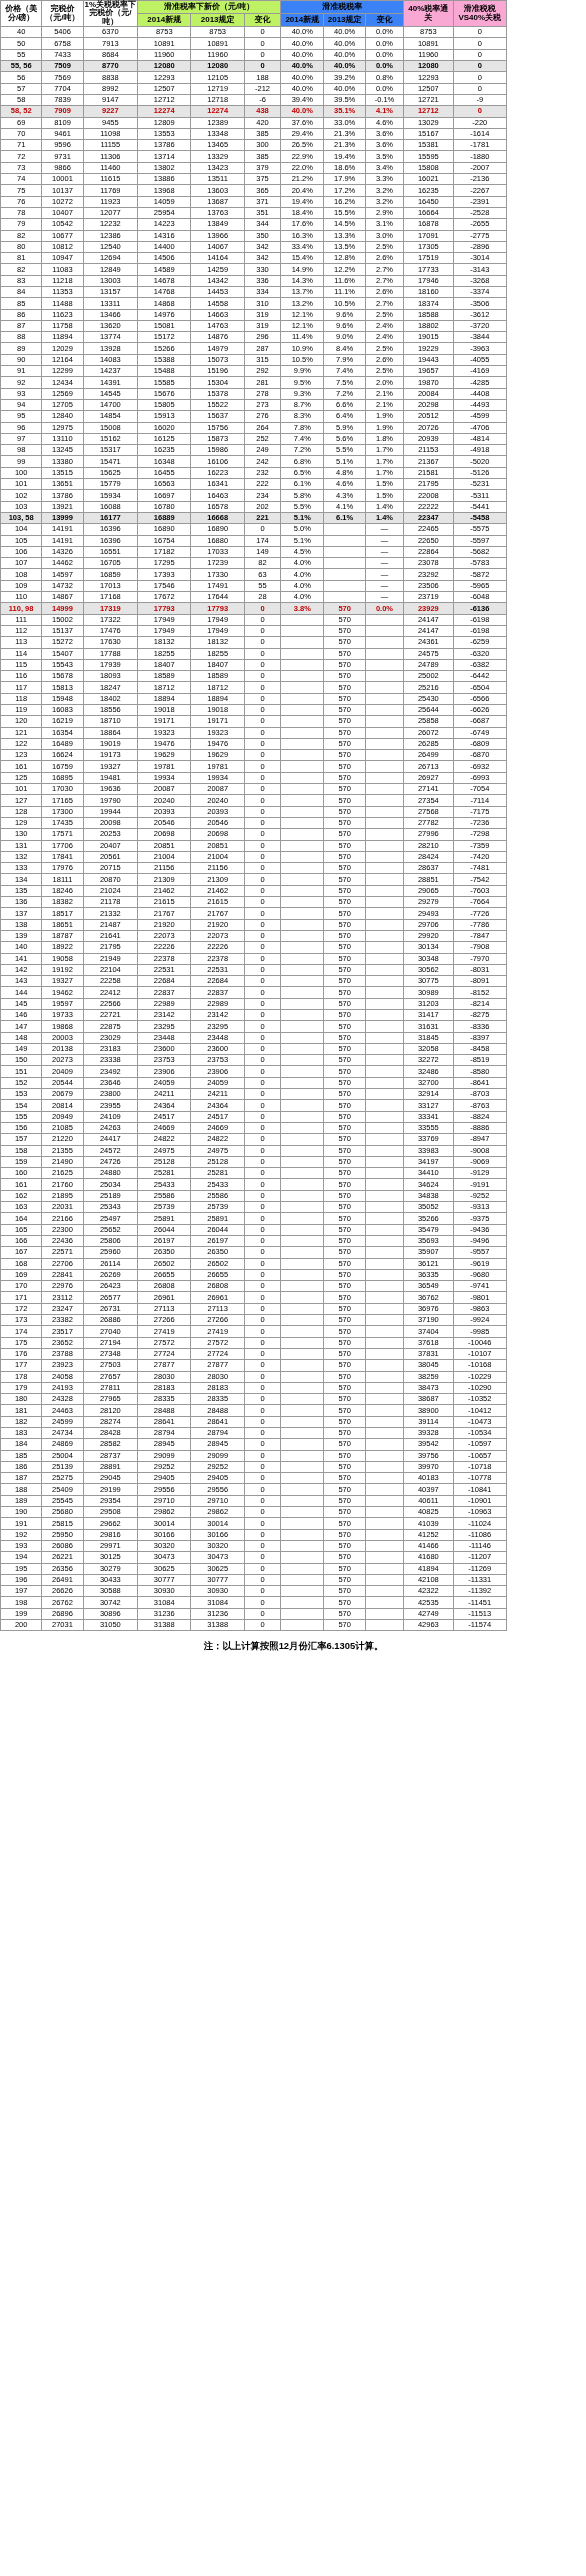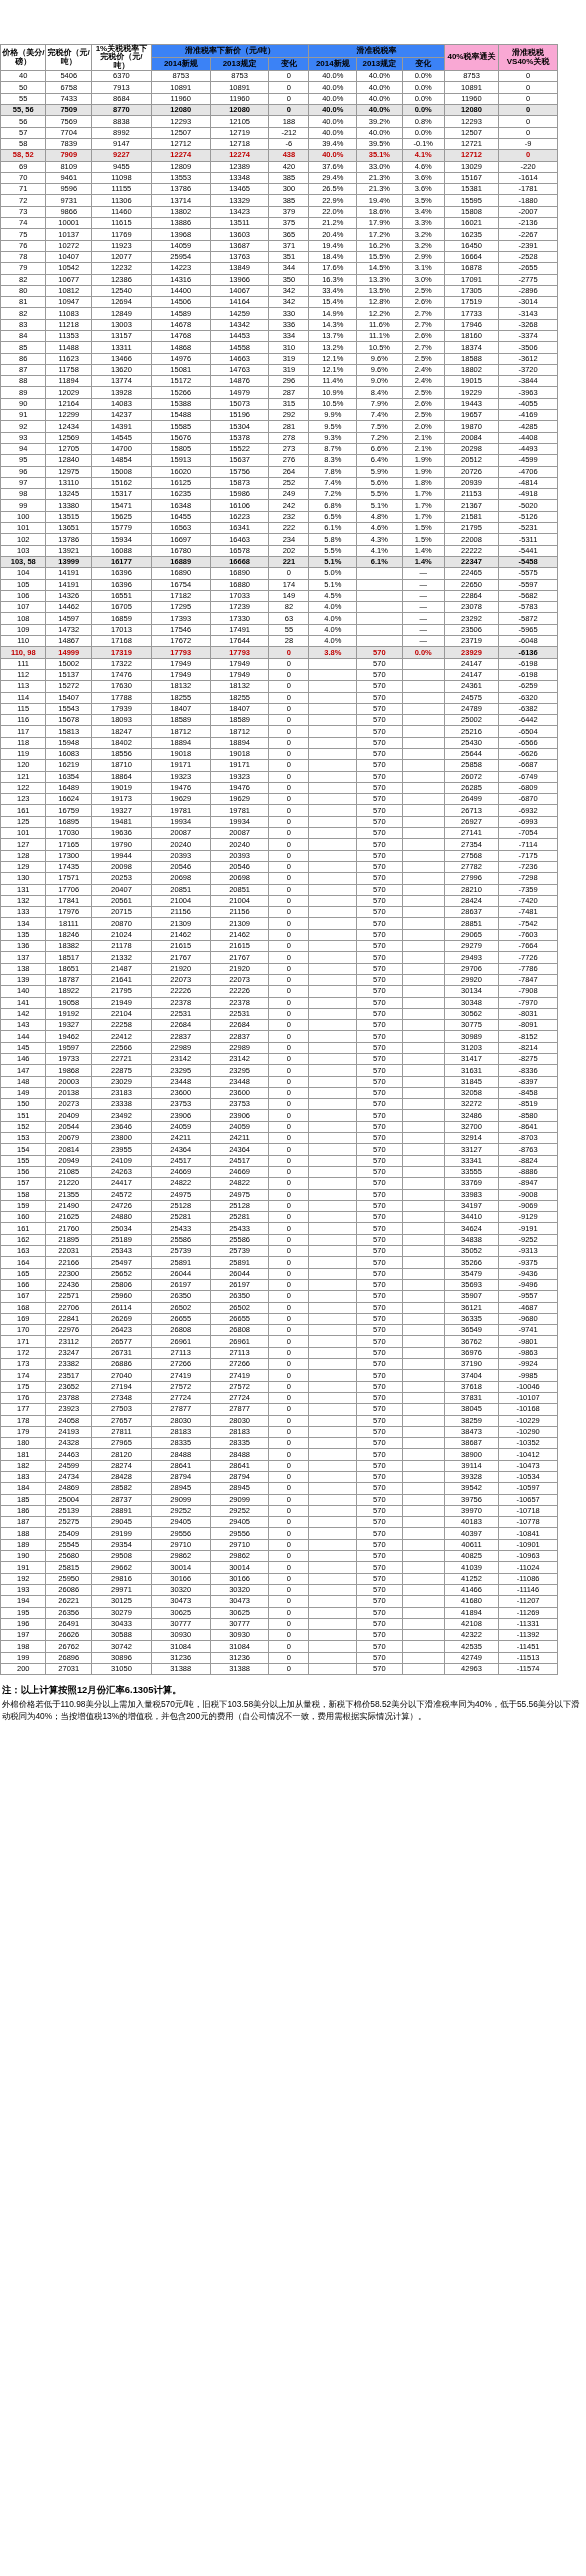--- a/index.html
+++ b/index.html
@@ -1,40 +1,40 @@
 <!DOCTYPE html>
 <html style="font-size:15px"><head>
 <meta charset="utf-8">
 <style>
   html,body{margin:0;padding:0;background:#ffffff;}
   body{font-family:"Liberation Sans","DejaVu Sans",sans-serif;width:587px;}
   .wrap{width:587px;}
-  table.main{border-collapse:collapse;width:558px;table-layout:fixed;font-size:7.5px;margin-top:44px;}
+  table.main{border-collapse:collapse;width:507px;table-layout:fixed;font-size:7.5px;}
   table.main th,table.main td{border:0.9px solid #999;padding:0 0.9px;text-align:center;vertical-align:middle;line-height:1.05;}
   thead th{background:#ffffff;font-weight:bold;font-size:8px;padding:1.9px 0.9px;}
-  .hdr-group{background:#3b82f6;font-weight:bold;}
+  .hdr-group{background:#bef264;font-weight:bold;}
   .hdr-blue{background:#3b82f6;font-weight:bold;}
   .hdr-pink{background:#f9a8d4;font-weight:bold;}
   col.c0{width:41px;}
   col.c1{width:41px;}
   col.c2{width:54px;}
   col.c3{width:53px;}
   col.c4{width:53px;}
   col.c5{width:36px;}
   col.c6{width:43px;}
   col.c7{width:41px;}
   col.c8{width:38px;}
   col.c9{width:49px;}
   col.c10{width:53px;}
   tbody td{height:10.3px;}
   .bold{font-weight:bold;}
   .red{color:#c00000;font-weight:bold;}
   .rowhl{background:#e5e5e5;}
   .neg{color:#000;}
-  .notes{font-size:8.4px;line-height:1.5;padding:3.8px 1.9px 9.4px 1.9px;}
+  .notes{font-size:8.4px;line-height:1.5;padding:3.8px 1.9px 9.4px 1.9px;text-align:center;}
   .notes p{margin:0.9px 0;}
   .title-line{font-weight:bold;font-size:9.4px;padding-top:2.8px;}
 </style>
 </head>
 <body>
 
 <div class="wrap">
 
 <table class="main">
   <colgroup>
@@ -1491,21 +1491,21 @@
           <td>168</td>
           <td>22706</td>
           <td>26114</td>
           <td>26502</td>
           <td>26502</td>
           <td>0</td>
           <td></td>
           <td>570</td>
           <td></td>
           <td>36121</td>
-          <td class="neg">-4687</td>
+          <td class="neg">-9619</td>
         </tr>
         <tr>
           <td>169</td>
           <td>22841</td>
           <td>26269</td>
           <td>26655</td>
           <td>26655</td>
           <td>0</td>
           <td></td>
           <td>570</td>
@@ -1914,17 +1914,16 @@
           <td>570</td>
           <td></td>
           <td>42963</td>
           <td class="neg">-11574</td>
         </tr>
       </tbody>
 </table>
 
 <div class="notes">
   <p class="title-line">注：以上计算按照12月份汇率6.1305计算。</p>
-  <p>外棉价格若低于110.98美分以上需加入量税570元/吨，旧税下103.58美分以上加从量税，新税下棉价58.52美分以下滑准税率同为40%，低于55.56美分以下滑动税同为40%；当按增值税13%的增值税，并包含200元的费用（自公司情况不一致，费用需根据实际情况计算）。</p>
 </div>
 
 </div>
 
 
 </body></html>

